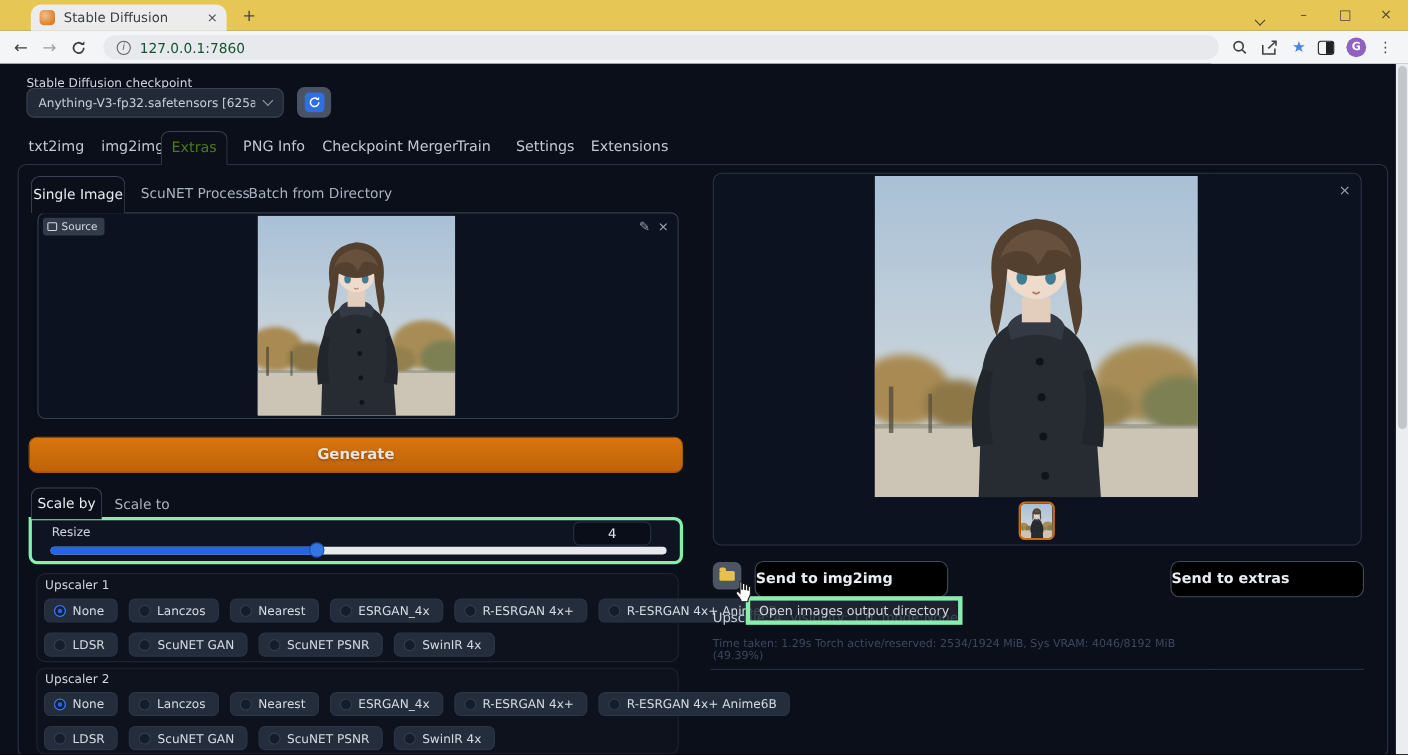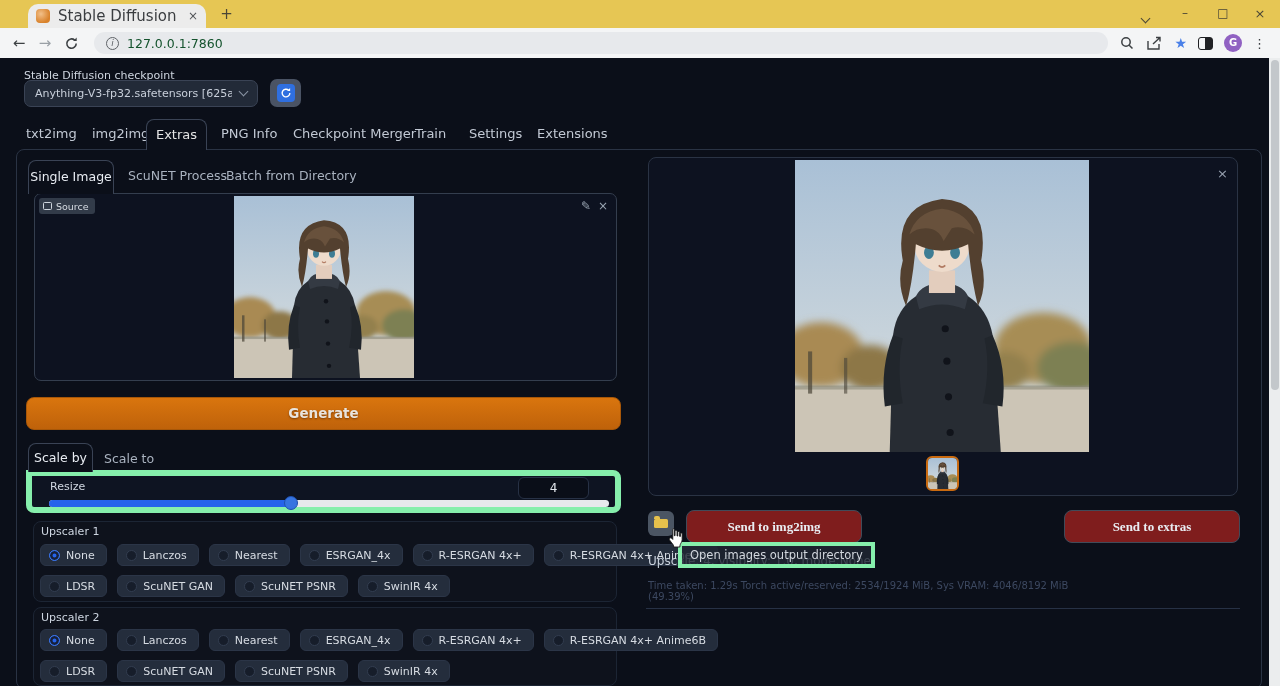--- a/index.html
+++ b/index.html
@@ -5,21 +5,21 @@
   * { margin:0; padding:0; box-sizing:border-box; }
   body { font-family:"DejaVu Sans", sans-serif; background:#000; }
   .stage { position:relative; width:1280px; height:686px; overflow:hidden; background:#0b0f19; }
 
   
   .tabstrip { position:absolute; left:0; top:0; width:1280px; height:28px; background:#e6c654; }
   .tab-active { position:absolute; left:28px; top:4px; width:178px; height:24px; background:#ececec;
                 border-radius:10px 10px 0 0; display:flex; align-items:center; padding:0 8px; gap:8px; }
   .favicon { width:14px; height:14px; border-radius:4px;
              background:radial-gradient(circle at 35% 35%, #f2c08a, #d9822b 70%); flex:none; }
-  .tab-title { font-size:15px; color:#3a3d40; flex:1; white-space:nowrap; overflow:hidden; }
+  .tab-title { font-size:12px; color:#3a3d40; flex:1; white-space:nowrap; overflow:hidden; }
   .tab-close { font-size:12px; color:#52555a; cursor:default; }
   .newtab-btn { position:absolute; left:218px; top:6px; width:17px; height:17px; color:#4a4636;
                 font-size:15px; line-height:16px; text-align:center; }
   .winctl { position:absolute; top:6px; height:16px; color:#4a4636; font-size:12px; text-align:center; }
   .chev { display:inline-block; width:7px; height:7px; border-right:1.6px solid #4a4636;
           border-bottom:1.6px solid #4a4636; transform:rotate(45deg); }
   .toolbar { position:absolute; left:0; top:28px; width:1280px; height:30px; background:#f4f5f6;
              display:flex; align-items:center; }
   .nav-ic { font-size:15px; color:#3c4043; width:26px; text-align:center; }
   .nav-ic.disabled { color:#9aa0a6; }
@@ -52,21 +52,21 @@
   .dd-chev { width:7px; height:7px; border-right:1.6px solid #8a94a4; border-bottom:1.6px solid #8a94a4;
              transform:rotate(45deg); margin-top:-4px; flex:none; }
   .refresh-btn { position:absolute; left:270px; top:21px; width:31px; height:28px; background:#4a5364;
                  border-radius:7px; display:flex; align-items:center; justify-content:center; }
   .refresh-glyph { width:18px; height:18px; background:#2f6fe0; border-radius:4px;
                    display:flex; align-items:center; justify-content:center; }
 
   .main-tab { position:absolute; top:68px; font-size:13px; color:#c2c9d4; }
   .main-tab-box { position:absolute; left:146px; top:61px; width:61px; height:31px; background:#0b0f19;
                   border:1px solid #3a4355; border-bottom:none; border-radius:8px 8px 0 0; z-index:3;
-                  color:#e5e5e5; font-size:13px; text-align:center; line-height:29px; }
+                  color:#4d7c0f; font-size:13px; text-align:center; line-height:29px; }
 
   .outer-panel { position:absolute; left:16px; top:91px; width:1246px; height:540px;
                  border:1px solid #2a3344; border-radius:8px; }
 
   
   .sub-tab-box { position:absolute; left:28px; top:102px; width:86px; height:34px; background:#0b0f19;
                  border:1px solid #3a4355; border-bottom:none; border-radius:8px 8px 0 0; z-index:3;
                  color:#e8ecf2; font-size:12.5px; text-align:center; line-height:31px; }
   .sub-tab { position:absolute; top:110px; font-size:12.5px; color:#a9b2bf; }
   .dropzone { position:absolute; left:34px; top:135px; width:583px; height:188px;
@@ -81,21 +81,21 @@
   .generate-btn { position:absolute; left:26px; top:339px; width:595px; height:33px;
                   background:linear-gradient(#d9750e,#bf620a); border-radius:8px; border:1px solid #a85708;
                   color:#e9e4dd; font-size:13.5px; font-weight:bold; text-align:center; line-height:31px;
                   text-shadow:0 1px 2px rgba(60,25,0,.55); }
 
   .scale-tab-box { position:absolute; left:28px; top:385px; width:65px; height:29px; background:#0b0f19;
                    border:1px solid #3a4355; border-bottom:none; border-radius:8px 8px 0 0; z-index:3;
                    color:#e8ecf2; font-size:12.5px; text-align:center; line-height:27px; }
   .scale-tab { position:absolute; left:104px; top:393px; font-size:12.5px; color:#a9b2bf; }
   .resize-box { position:absolute; left:26px; top:412px; width:595px; height:43px;
-                border:6px solid #86efac; border-radius:0 8px 8px 8px; background:#0e1422; }
+                border:3px solid #86efac; border-radius:0 8px 8px 8px; background:#0e1422; }
   .resize-label { position:absolute; left:18px; top:4px; font-size:11px; color:#cfd6e0; }
   .num-input { position:absolute; right:26px; top:1px; width:71px; height:22px; background:#0a0e18;
                border:1px solid #273145; border-radius:6px; color:#e2e6ec; font-size:12px;
                text-align:center; line-height:20px; }
   .slider-track { position:absolute; left:17px; top:24px; width:560px; height:7px; background:#e7e9ec;
                   border-radius:4px; }
   .slider-fill { position:absolute; left:0; top:0; width:242px; height:7px; background:#2563eb;
                  border-radius:4px 0 0 4px; }
   .slider-handle { position:absolute; left:235px; top:-4px; width:14px; height:14px; background:#3674e0;
                    border:1px solid #1e4fae; border-radius:50%; }
@@ -115,22 +115,22 @@
   .result-img { position:absolute; left:795px; top:102px; width:294px; height:292px; }
   .gal-close { position:absolute; left:1217px; top:108px; color:#97a1b0; font-size:13px; }
   .thumb { position:absolute; left:926px; top:398px; width:33px; height:35px; border:2px solid #c96a10;
            border-radius:6px; overflow:hidden; background:#0d1220; }
 
   .folder-btn { position:absolute; left:648px; top:453px; width:26px; height:25px; background:#4b5563;
                 border-radius:6px; display:flex; align-items:center; justify-content:center; }
   .folder-ic { position:relative; width:14px; height:9px; background:#e7c14c; border-radius:1.5px; }
   .folder-ic::before { content:""; position:absolute; left:0; top:-3px; width:6px; height:3px;
                        background:#e7c14c; border-radius:2px 2px 0 0; }
-  .send-btn { position:absolute; top:452px; height:33px; background:#7f1d1d; border:1px solid #414b59;
-              border-radius:8px; color:#e9edf2; font-size:13px; font-weight:600; text-align:center;font-family:Liberation Serif, serif; }
+  .send-btn { position:absolute; top:452px; height:33px; background:#000000; border:1px solid #414b59;
+              border-radius:8px; color:#e9edf2; font-size:13px; font-weight:600; text-align:left; }
   .send-btn span { display:block; line-height:31px; }
 
   .cursor { position:absolute; left:666px; top:469px; z-index:6; }
   .tooltip { position:absolute; left:678px; top:484px; z-index:5; background:rgba(32,39,51,.82);
              border:4px solid #86efac; padding:2px 8px; font-size:11.5px; color:#d2d7de; white-space:nowrap; }
   .result-info { position:absolute; left:648px; top:496px; font-size:12px; color:#c9d1dc; }
   .perf-info { position:absolute; left:648px; top:522px; font-size:10px; color:#3c4860; }
   .right-divider { position:absolute; left:646px; top:550px; width:594px; height:1px; background:#273145; }
 </style>
 </head>

